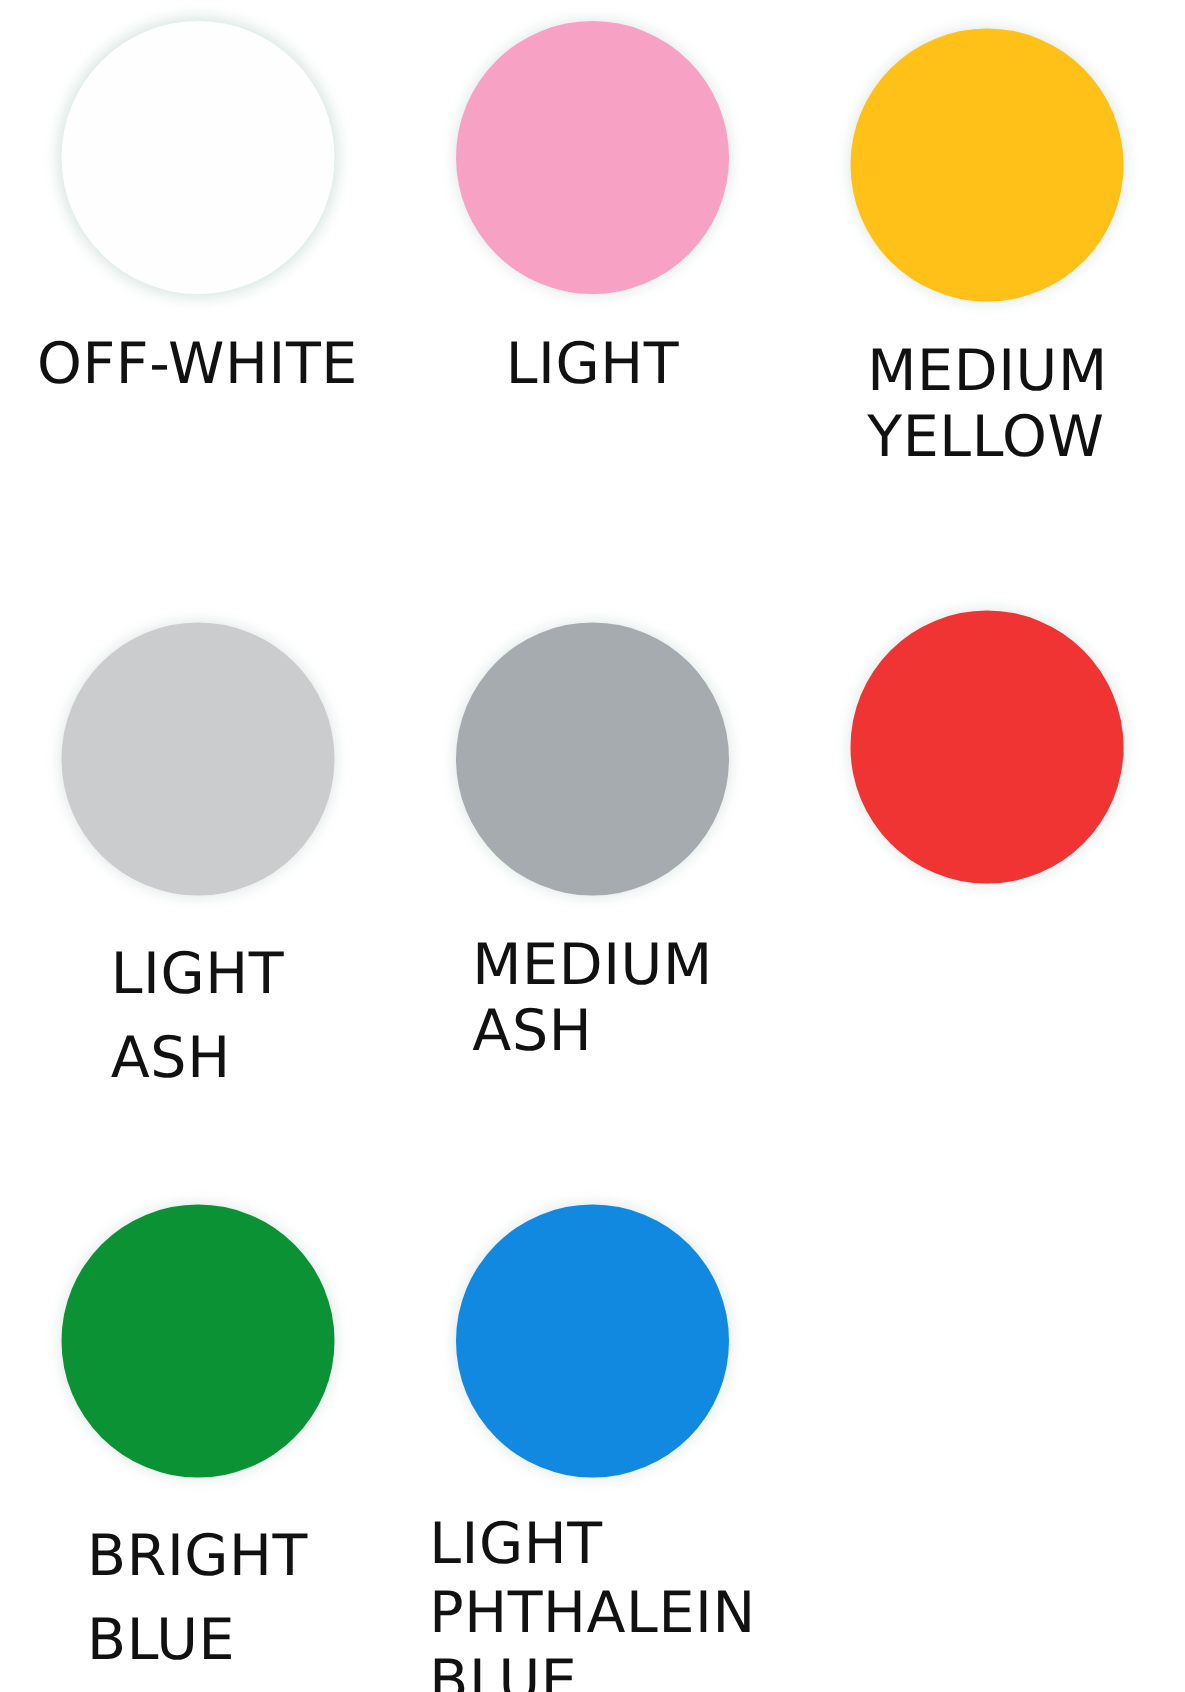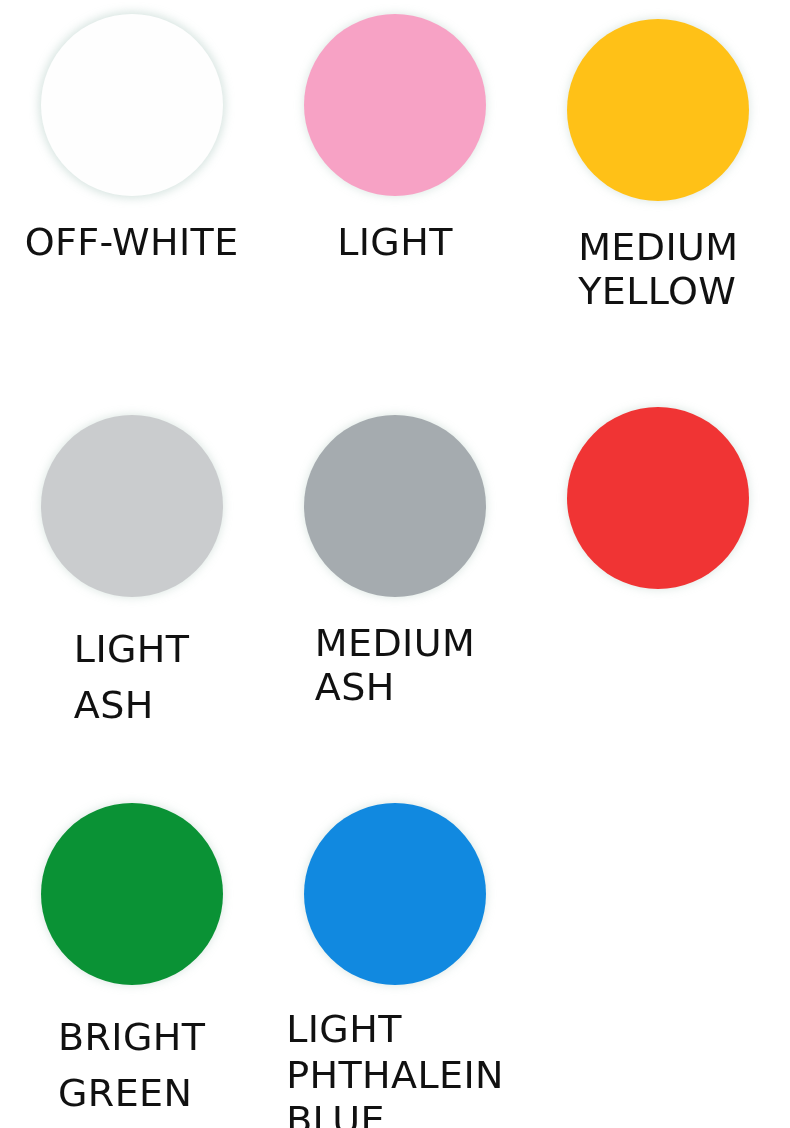--- a/index.html
+++ b/index.html
@@ -113,21 +113,21 @@
 ASH</div>
     </div>
 
     <div class="swatch-cell row-3">
       <div class="swatch-disc" style="background: rgb(240, 52, 52);"></div>
     </div>
 
     <div class="swatch-cell row-3">
       <div class="swatch-disc" style="background: rgb(10, 146, 53);"></div>
       <div class="swatch-label loose" style="color: rgb(17, 17, 17);">BRIGHT
-GREEN</div>
+BLUE</div>
     </div>
 
     <div class="swatch-cell row-3">
       <div class="swatch-disc" style="background: rgb(17, 137, 224);"></div>
       <div class="swatch-label triple" style="color: rgb(17, 17, 17);">LIGHT
 PHTHALEIN
 BLUE</div>
     </div>
 
   </div>

